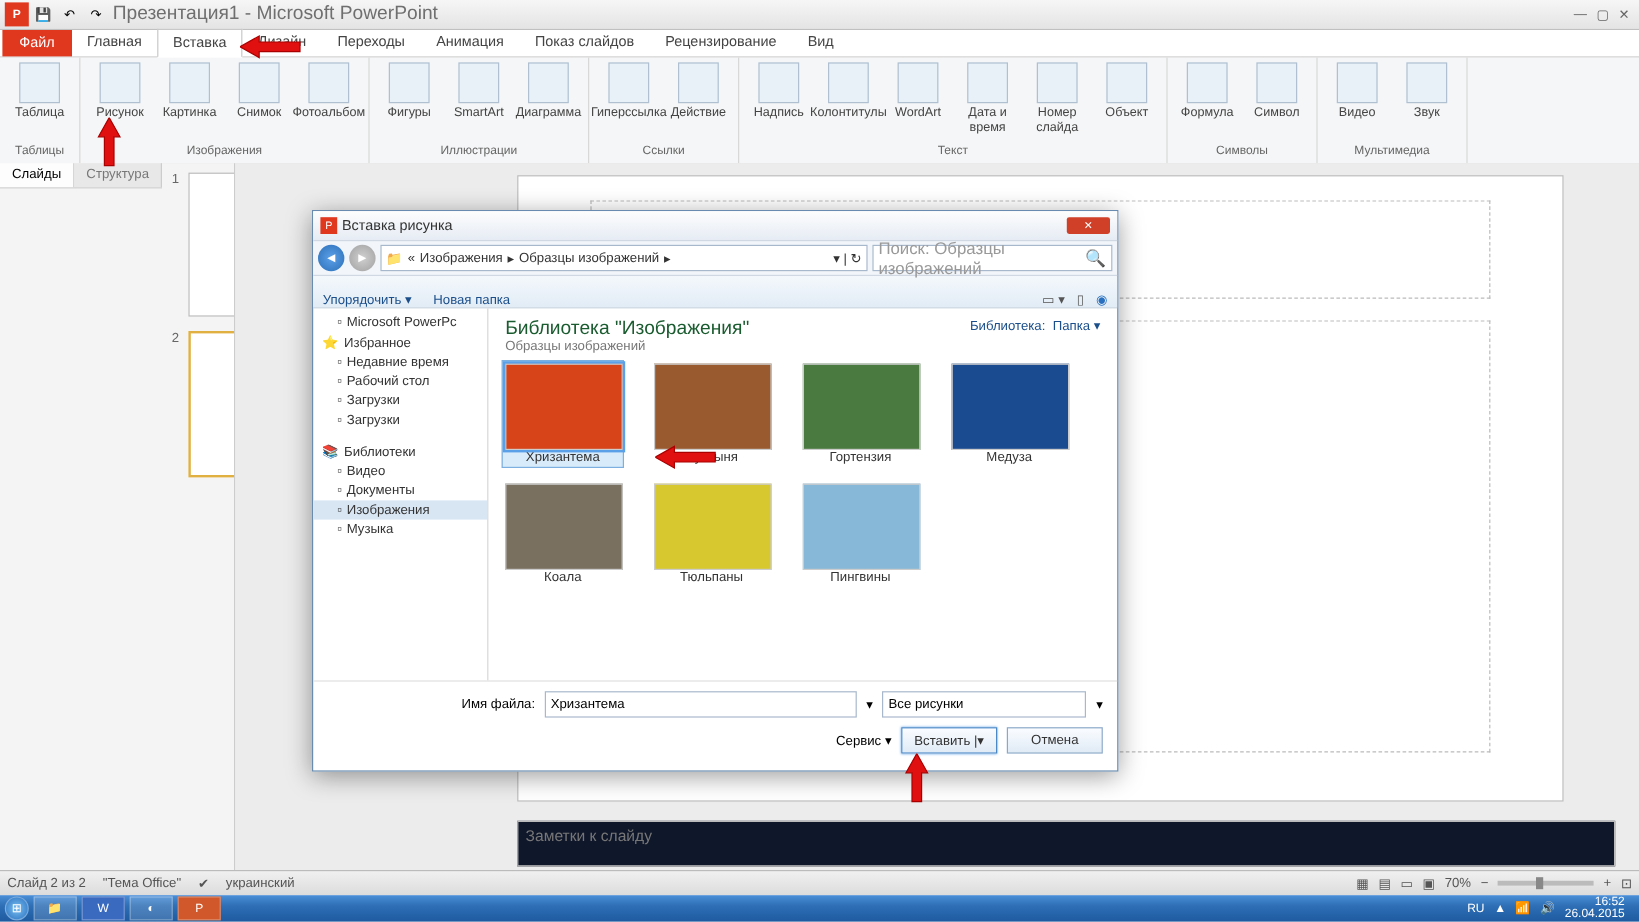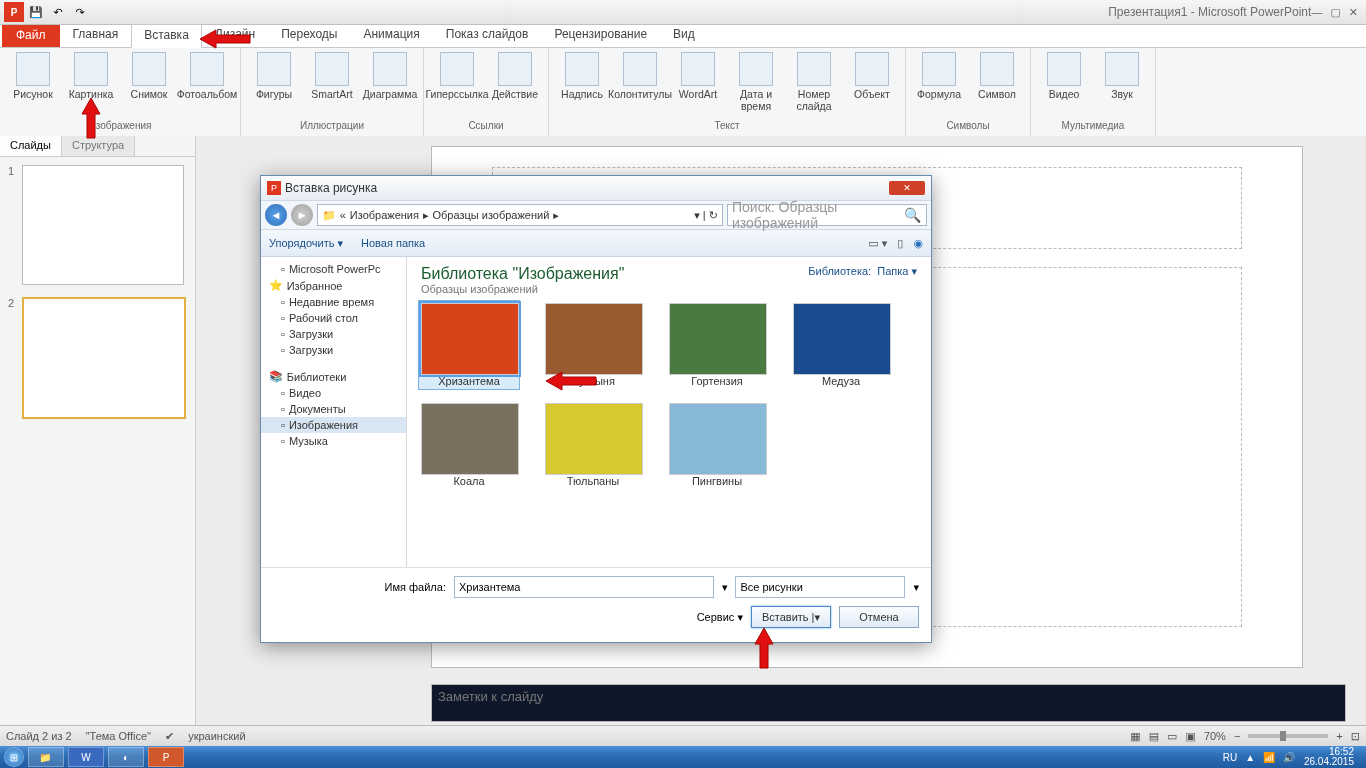--- a/index.html
+++ b/index.html
@@ -1,32 +1,32 @@
 <!DOCTYPE html>
 <html><head>
 <meta charset="utf-8">
 <style>
 body{margin:0;font-family:"Segoe UI",Tahoma,sans-serif;font-size:11px;background:#fff;overflow:hidden;width:1366px;height:768px;position:relative}
 .titlebar{height:24px;background:linear-gradient(#f6f6f6,#e4e4e4);display:flex;align-items:center;border-bottom:1px solid #c0c0c0}
 .titlebar .qat{display:flex;align-items:center;padding:0 4px;gap:2px}
 .qat-btn{width:20px;height:20px;display:flex;align-items:center;justify-content:center}
-.titlebar .title{flex:1;text-align:right;color:#6f6f6f;font-size:12px}
+.titlebar .title{flex:1;text-align:left;color:#6f6f6f;font-size:16px}
 .winbtns{display:flex;gap:8px;padding-right:8px;color:#666}
 .tabstrip{height:22px;display:flex;align-items:flex-end;border-bottom:1px solid #c8c8c8;background:#fff}
 .ftab{background:#e0371f;color:#fff;padding:3px 14px 4px;height:15px;font-size:12px;margin-left:2px}
 .rtab{padding:3px 12px 4px;font-size:12px;color:#444;border:1px solid transparent;height:15px}
 .rtab.active{border:1px solid #c8c8c8;border-bottom-color:#fff;background:#fff;position:relative;top:1px}
 .ribbon{height:88px;background:#f5f6f7;border-bottom:1px solid #c8c8c8;display:flex}
 .rgroup{display:flex;flex-direction:column;align-items:center;padding:2px 6px;border-right:1px solid #d8d8d8;position:relative}
 .rgroup .items{flex:1;display:flex;align-items:flex-start;gap:4px}
 .rbtn{display:flex;flex-direction:column;align-items:center;width:50px;padding:2px;font-size:10.5px;color:#444;text-align:center;line-height:12px}
 .rbtn .icn{width:32px;height:32px;margin-bottom:2px;border:1px solid #b0c0d0;background:#e8f0f8}
 .rgroup .glabel{font-size:10px;color:#666;height:14px}
 .workspace{position:absolute;top:136px;left:0;right:0;bottom:42px;display:flex;background:#ececec}
-.sidepanel{width:195px;background:#f4f4f4;border-right:1px solid #ccc;display:flex;flex-direction:column}
+.sidepanel{width:195px;background:#f4f4f4;border-right:1px solid #ccc;display:flex;flex-direction:row}
 .sptabs{height:20px;display:flex;border-bottom:1px solid #ccc;font-size:11px}
 .sptab{padding:3px 10px;border-right:1px solid #ccc;background:#fdfdfd}
 .sptab.inactive{background:#e8e8e8;color:#777}
 .thumbs{padding:8px;overflow:auto}
 .thumb{margin-bottom:12px}
 .thumb .num{float:left;width:14px;color:#666;font-size:11px}
 .thumb .pg{margin-left:14px;width:160px;height:118px;background:#fff;border:1px solid #bbb}
 .thumb.sel .pg{border:2px solid #e0b040}
 .slidearea{flex:1;position:relative;background:#ececec;overflow:hidden}
 .slide{position:absolute;left:235px;top:10px;width:870px;height:520px;background:#fff;border:1px solid #bbb}
@@ -38,21 +38,21 @@
 .tray{margin-left:auto;display:flex;align-items:center;gap:8px;color:#fff;font-size:10px;padding-right:8px}
 
 .dialog{position:absolute;left:260px;top:175px;width:670px;background:#fff;border:1px solid #6a8bb0;box-shadow:0 4px 20px rgba(0,0,0,.4);z-index:50}
 .dlg-title{height:24px;background:linear-gradient(#fdfdfd,#e6ecf4);display:flex;align-items:center;padding:0 6px;font-size:12px;color:#333}
 .dlg-title .x{margin-left:auto;width:36px;height:14px;background:#d04028;color:#fff;display:flex;align-items:center;justify-content:center;font-size:9px;border-radius:2px}
 .dlg-addr{height:28px;background:#f2f6fb;display:flex;align-items:center;padding:0 4px;gap:4px;border-top:1px solid #d0d8e4;border-bottom:1px solid #d0d8e4}
 .navcircle{width:22px;height:22px;border-radius:50%;background:radial-gradient(#5aa0e8,#2d6fb8);display:flex;align-items:center;justify-content:center;color:#fff;font-size:11px}
 .navcircle.dis{background:radial-gradient(#d0d0d0,#a0a0a0)}
 .crumbbar{flex:1;height:20px;background:#fff;border:1px solid #a8b8cc;display:flex;align-items:center;padding:0 4px;font-size:11px;color:#333;gap:4px}
 .searchbox{width:190px;height:20px;background:#fff;border:1px solid #a8b8cc;display:flex;align-items:center;padding:0 4px;font-size:14px;color:#999;}
-.dlg-toolbar{height:26px;background:linear-gradient(#f4f8fc,#e2ecf6);display:flex;align-items:center;padding:0 8px;gap:18px;font-size:11px;color:#1b4f8b;border-bottom:1px solid #c8d4e2}
+.dlg-toolbar{height:26px;background:linear-gradient(#f4f8fc,#e2ecf6);display:flex;align-items:flex-end;padding:0 8px;gap:18px;font-size:11px;color:#1b4f8b;border-bottom:1px solid #c8d4e2}
 .dlg-body{display:flex;height:310px}
 .dlg-nav{width:145px;border-right:1px solid #d8d8d8;overflow:auto;padding:4px 0;font-size:11px}
 .navitem{padding:2px 8px 2px 20px;display:flex;align-items:center;gap:4px;color:#333;white-space:nowrap}
 .navitem.sel{background:#d8e6f4}
 .navitem.hdr{padding-left:8px;font-weight:normal}
 .dlg-content{flex:1;padding:8px 14px;overflow:auto}
 .lib-title{color:#1a5c2f;font-size:16px}
 .lib-sub{color:#777;font-size:11px;margin-bottom:6px}
 .lib-sort{float:right;font-size:11px;color:#1b4f8b}
 .filegrid{display:flex;flex-wrap:wrap;gap:16px 28px;margin-top:8px}
@@ -99,20 +99,29 @@
   <div class="rtab">Показ слайдов</div>
   <div class="rtab">Рецензирование</div>
   <div class="rtab">Вид</div>
 </div>
 
 <div class="ribbon" id="ribbon">
     <div class="rgroup">
       <div class="items">
         <div class="rbtn">
           <div class="icn"></div>
+          <div>Таблица</div>
+        </div>
+      </div>
+      <div class="glabel">Таблицы</div>
+    </div>
+    <div class="rgroup">
+      <div class="items">
+        <div class="rbtn">
+          <div class="icn"></div>
           <div>Рисунок</div>
         </div>
         <div class="rbtn">
           <div class="icn"></div>
           <div>Картинка</div>
         </div>
         <div class="rbtn">
           <div class="icn"></div>
           <div>Снимок</div>
         </div>

